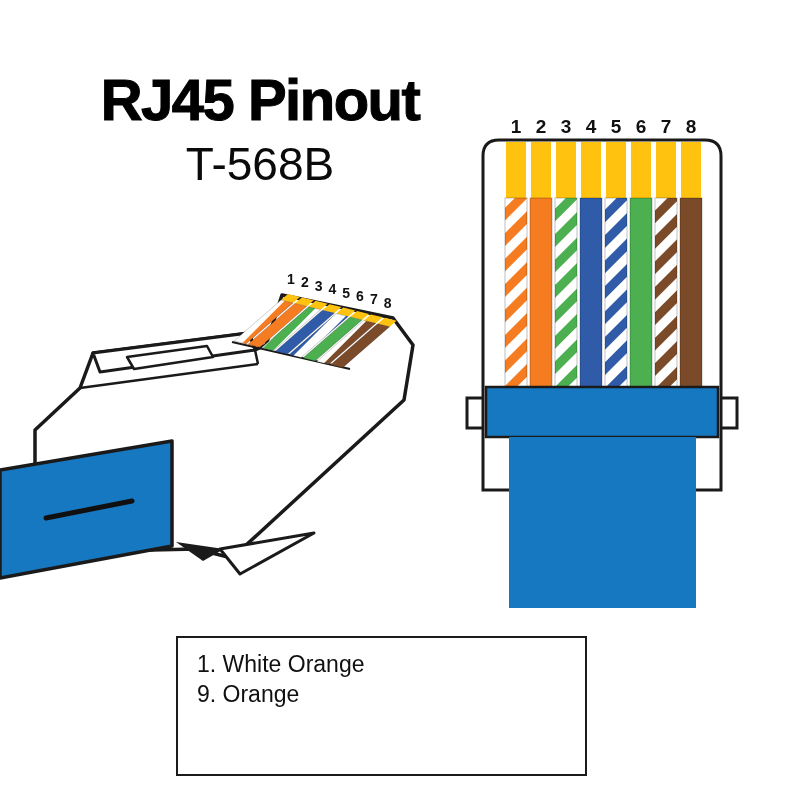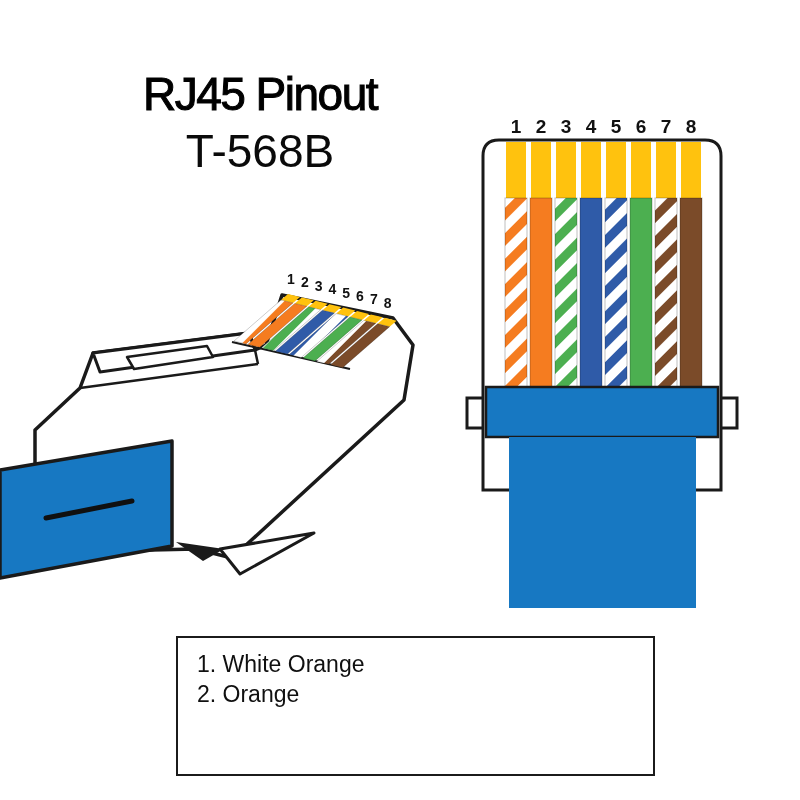--- a/index.html
+++ b/index.html
@@ -1,24 +1,24 @@
 <!DOCTYPE html>
 <html><head>
 <meta charset="utf-8">
 <style>
   *{box-sizing:border-box}
   html,body{margin:0;padding:0}
   body{width:800px;height:800px;background:#ffffff;position:relative;overflow:hidden;
        font-family:"Liberation Sans",sans-serif;}
   .title-block{position:absolute;left:68px;top:70px;width:384px;text-align:center;color:#000}
-  .title{font-size:46px;font-weight:400;letter-spacing:-1.5px;line-height:1.05;margin:0;
+  .title{font-size:58px;font-weight:700;letter-spacing:-1.5px;line-height:1.05;margin:0;
          -webkit-text-stroke:1px #000}
   .subtitle{font-size:46px;font-weight:400;margin:6px 0 12px;color:#0a0a0a}
   #diagram{position:absolute;left:0;top:0}
-  .legend{position:absolute;left:176px;top:636px;width:479px;height:140px;
+  .legend{position:absolute;left:176px;top:636px;width:411px;height:140px;
           border:2px solid #1b1b1b;background:#fff;display:flex;align-items:flex-start;
           padding:11px 0 0 19px}
   .legend-col{width:226px;display:flex;flex-direction:column}
   .legend-col:last-child{flex:1}
   .legend-item{font-size:23px;line-height:30px;color:#101010;white-space:nowrap}
   svg text{font-family:"Liberation Sans",sans-serif}
   .pin-num{font-size:19px;font-weight:600;fill:#111}
   .pin-num-sm{font-size:14px;font-weight:600;fill:#111}
 </style>
 </head>
@@ -124,15 +124,15 @@
         <text x="641" y="133" text-anchor="middle" class="pin-num">6</text>
         <text x="666" y="133" text-anchor="middle" class="pin-num">7</text>
         <text x="691" y="133" text-anchor="middle" class="pin-num">8</text>
       </g>
   </g>
 </svg>
 
 <div class="legend">
   <div class="legend-col" id="legend-col-0">
       <div class="legend-item">1. White Orange</div>
-      <div class="legend-item">2. Orange</div>
+      <div class="legend-item">9. Orange</div>
     </div>
 </div>
 
 </body></html>

